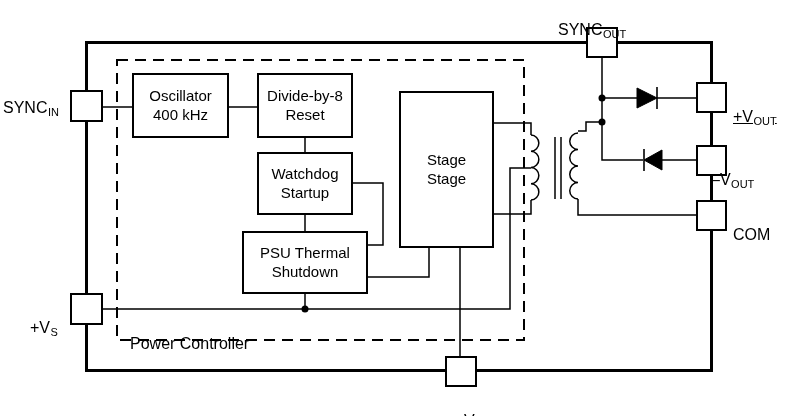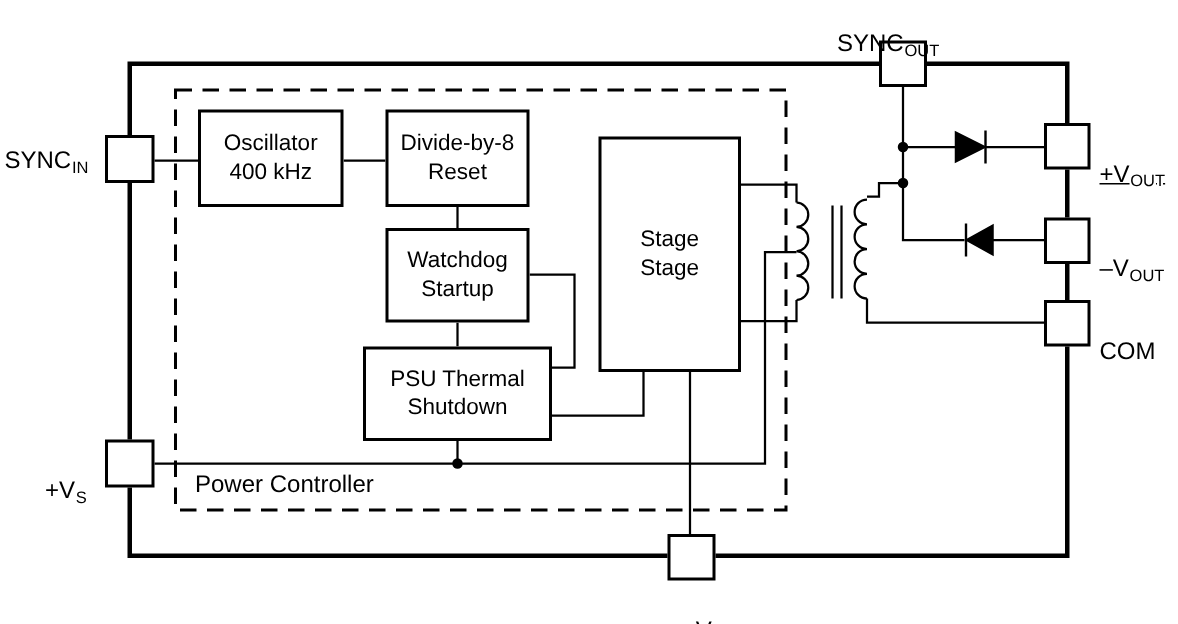--- a/index.html
+++ b/index.html
@@ -49,20 +49,21 @@
     font-size: 11px;
     position: relative;
     top: 3px;
     margin-left: 0.5px;
   }
   .region-label {
     position: absolute;
     font-size: 16px;
     white-space: nowrap;
     z-index: 2;
+    margin-top: 20px;
   }
 </style>
 </head>
 <body>
 
 <div id="stage">
 
   <svg id="wiring" width="785" height="416" viewBox="0 0 785 416">
 
     <rect x="86.5" y="42.5" width="625" height="328" fill="none" stroke="#000" stroke-width="3"></rect>
@@ -150,21 +151,21 @@
   </div>
 
   <div class="lbl" style="left:558px; top:2px;">
     <span>SYNC</span><span class="sub">OUT</span>
   </div>
 
   <div class="lbl" style="left:733px; top:89px;text-decoration:underline;">
     <span>+V</span><span class="sub">OUT</span>
   </div>
 
-  <div class="lbl" style="left:733px; top:152px;">
+  <div class="lbl" style="left:711px; top:152px;">
     <span>–V</span><span class="sub">OUT</span>
   </div>
 
   <div class="lbl" style="left:733px; top:207px;">
     <span>COM</span>
   </div>
 
   <div class="lbl" style="left:30px; top:300px;">
     <span>+V</span><span class="sub">S</span>
   </div>

